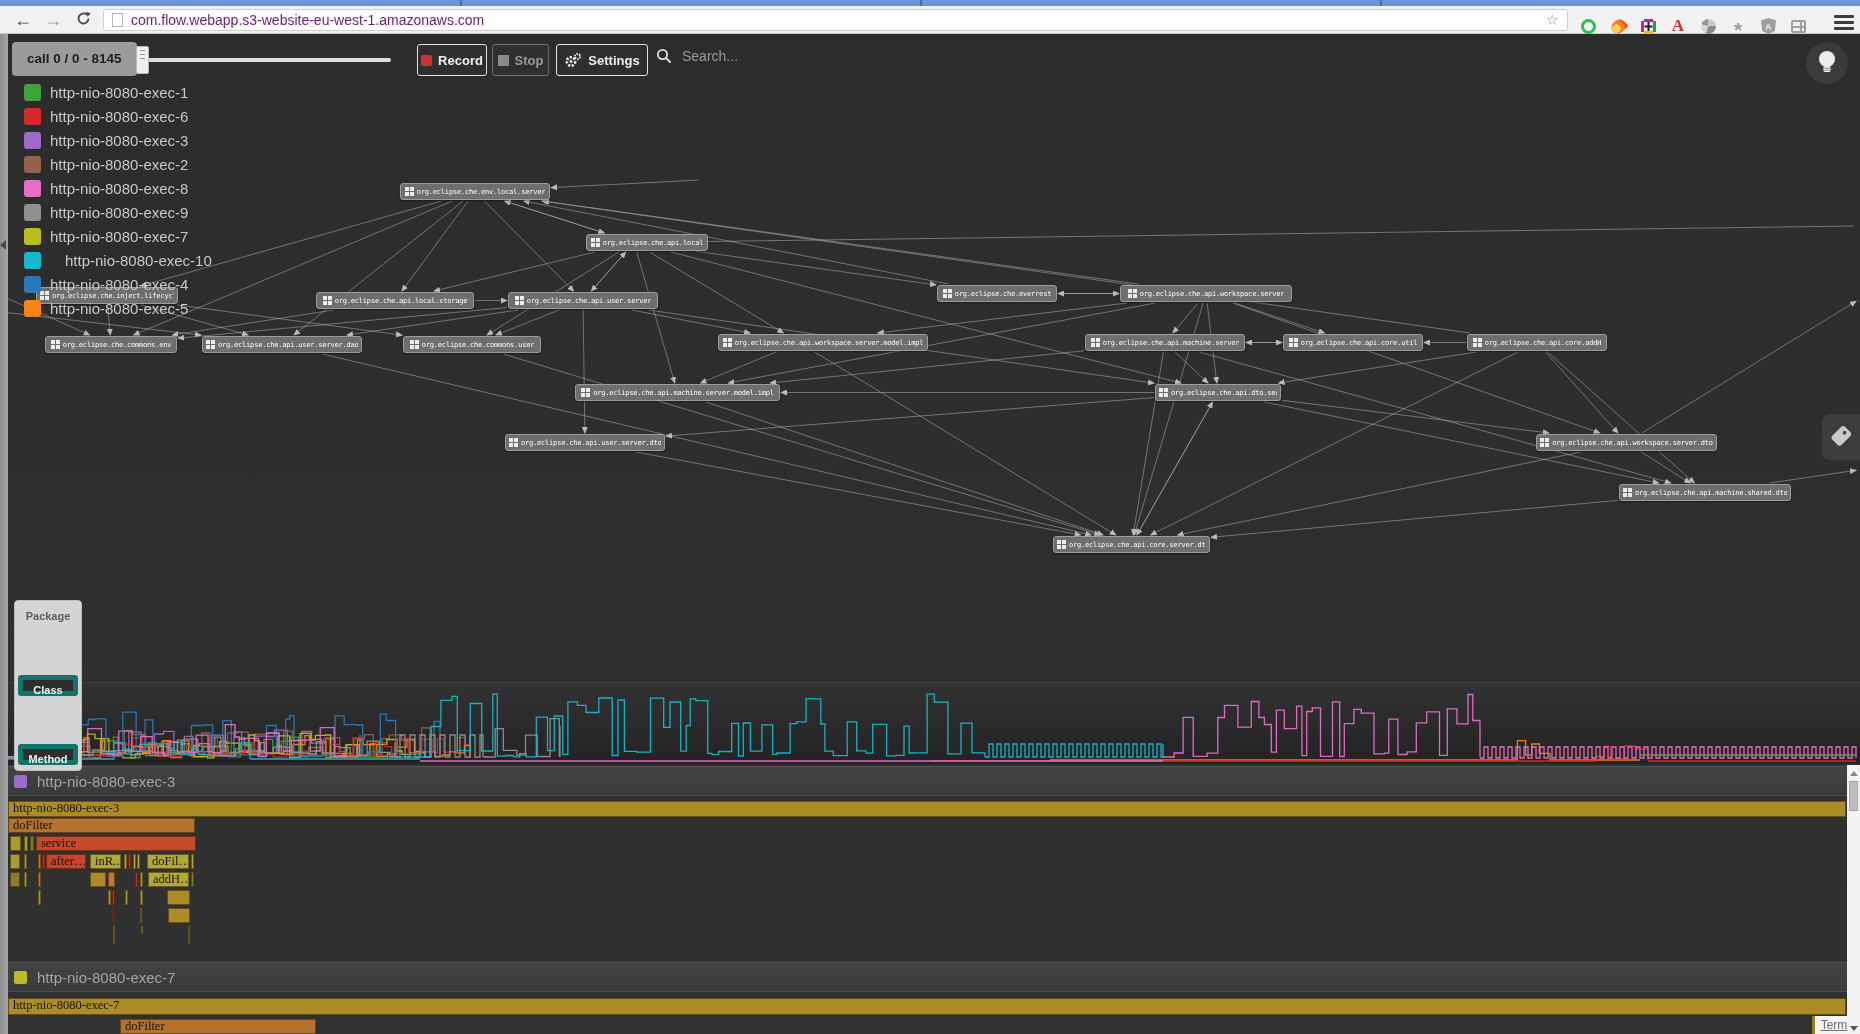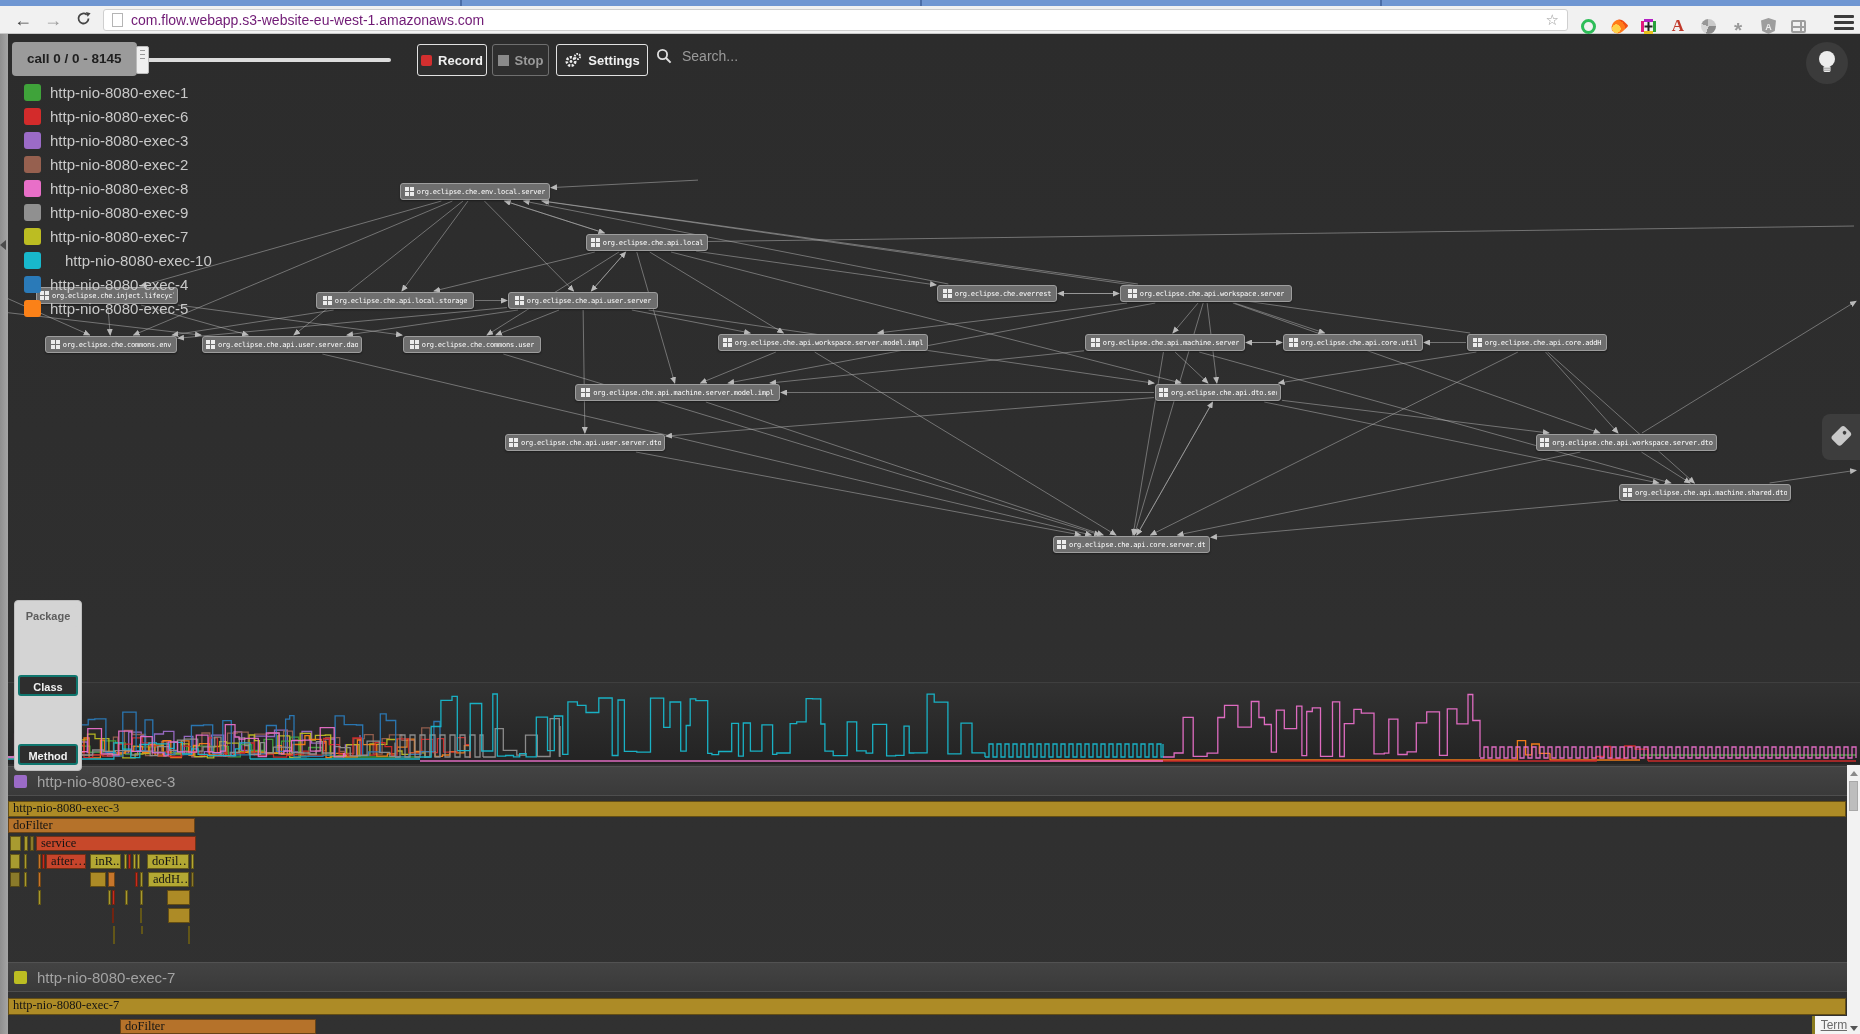--- a/index.html
+++ b/index.html
@@ -56,21 +56,21 @@
   
   #edges,#timeline-svg{position:absolute;left:0;top:0;z-index:2;pointer-events:none;}
   .gnode{position:absolute;height:17px;background:#6e6e6e;border:1px solid #9d9d9d;border-radius:3px;display:flex;align-items:center;justify-content:center;gap:3px;z-index:3;padding:0 3px;cursor:pointer;box-shadow:0 1px 2px rgba(0,0,0,.4);}
   .gnode .txt{color:#fff;font-family:"DejaVu Sans Mono",monospace;font-size:7px;letter-spacing:-0.2px;white-space:nowrap;overflow:hidden;}
   .gnode .gi{flex:none;display:flex;}
 
   
   #viewtoggle{position:absolute;left:14px;top:600px;width:68px;background:#d4d4d4;border:1px solid #bdbdbd;border-radius:4px;padding:3px;z-index:5;}
   .vbtn{height:21px;margin:2px 0;border-radius:3px;font-size:11px;font-weight:bold;text-align:center;line-height:21px;cursor:pointer;}
   .vbtn.sel{background:#d4d4d4;color:#5e5e5e;}
-  .vbtn.unsel{background:#2e2e2e;color:#f2f2f2;border:2px solid #0f766e;margin-top:48px;}
+  .vbtn.unsel{background:#2e2e2e;color:#f2f2f2;border:5px solid #0f766e;margin-top:48px;}
 
   
   #tagbtn{position:absolute;left:1822px;top:414px;width:38px;height:46px;background:#3d3d3d;border-radius:8px 0 0 8px;display:flex;align-items:center;justify-content:center;z-index:5;cursor:pointer;}
 
   
   #timeline-bg{position:absolute;left:8px;top:682px;width:1852px;height:82px;background:linear-gradient(#323232,#232323);border-top:1px solid #3f3f3f;z-index:1;}
 
   
   .fsection{position:absolute;left:0;width:1847px;overflow:hidden;z-index:3;}
   .fheader{position:relative;height:30px;background:linear-gradient(#434343,#3a3a3a);border-top:1px solid #525252;border-bottom:1px solid #4e4e4e;display:flex;align-items:center;gap:10px;padding-left:14px;cursor:pointer;}

